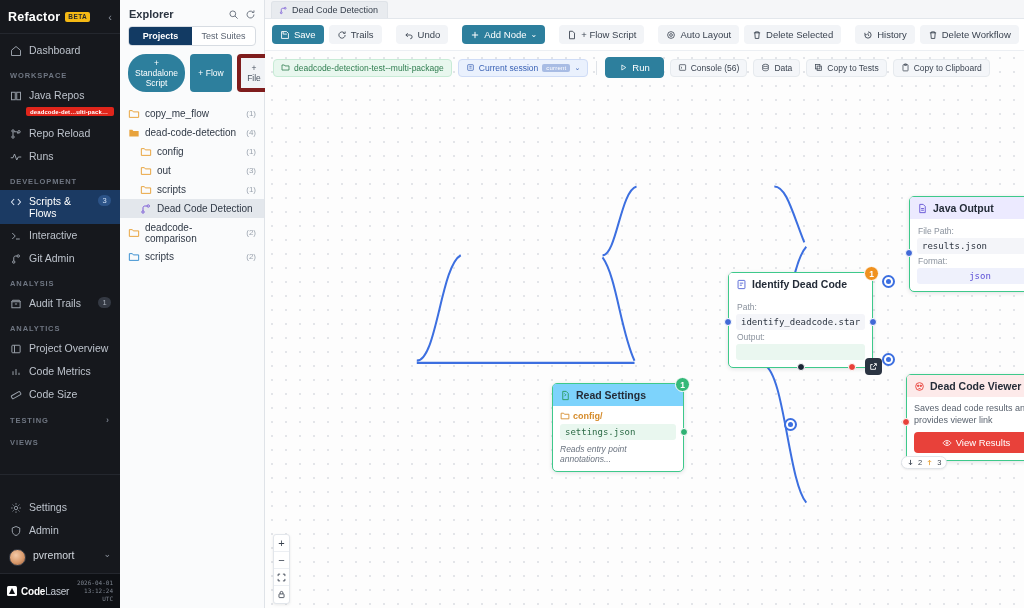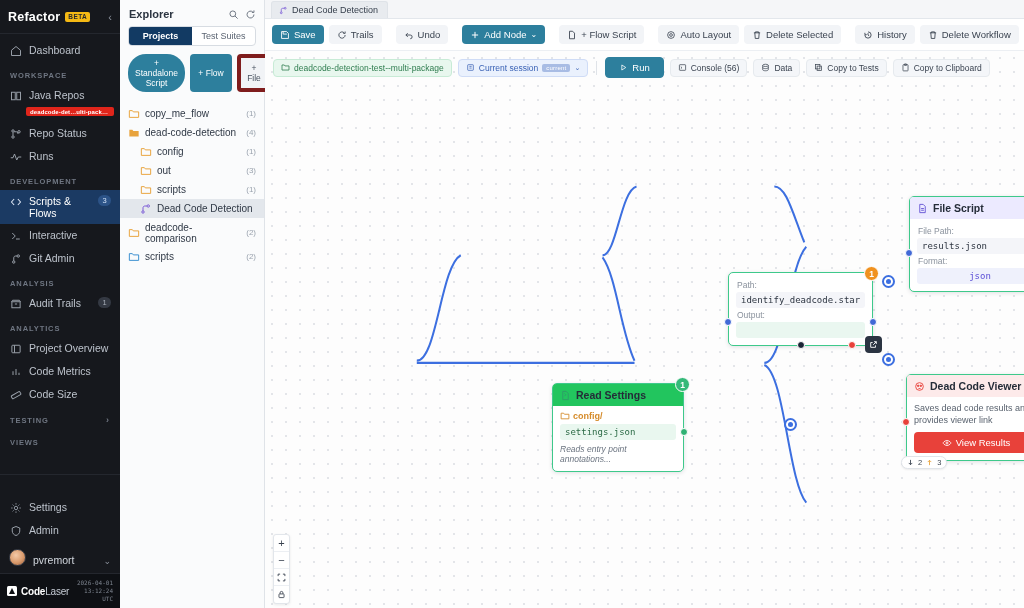--- a/index.html
+++ b/index.html
@@ -63,21 +63,21 @@
     display: inline-block; letter-spacing: .1px; white-space: nowrap;
     overflow: hidden; text-overflow: ellipsis; max-width: 88px;
   }
   .view-item { display: flex; align-items: flex-start; gap: 7px; padding: 5px 9px 5px 14px; cursor: pointer; }
   .view-ico { width: 15px; height: 15px; flex: 0 0 15px; color: #9aa1ab; margin-top: 1px; }
   .view-ico svg { width: 14px; height: 14px; }
   .view-title { font-size: 10px; color: #c2c8d1; line-height: 12px; }
   .view-sub { font-size: 7px; color: #737a86; line-height: 10px; white-space: nowrap; overflow: hidden; text-overflow: ellipsis; max-width: 78px; }
 
   .nav-bottom { border-top: 1px solid #24272e; padding: 21px 0 0 0; }
-  .user-row { display: flex; align-items: flex-end; gap: 7px; padding: 7px 9px; cursor: pointer; }
+  .user-row { display: flex; align-items: flex-start; gap: 7px; padding: 7px 9px; cursor: pointer; }
   .avatar {
     width: 17px; height: 17px; border-radius: 50%;
     background: radial-gradient(circle at 40% 35%, #f3c9a8 0%, #d99a6c 55%, #9c5f3a 100%);
     flex: 0 0 17px; border: 1px solid #3a3f49;
   }
   .user-name { font-size: 10.5px; color: #d2d7de; }
   .user-chev { margin-left: auto; font-size: 9px; color: #8b919c; }
   .footer {
     display: flex; align-items: center; gap: 4px; padding: 5px 7px;
     background: #0e1014; border-top: 1px solid #24272e;
@@ -193,21 +193,21 @@
   .node.sel {
     border: 1.5px solid #3ec98b;
     box-shadow: 0 1px 4px rgba(20,30,50,.13);
   }
   .node-head {
     display: flex; align-items: center; gap: 5px; padding: 5px 7px;
     font-size: 10.5px; font-weight: bold; color: #242c38;
     border-radius: 3px 3px 0 0;
   }
   .node-head.violet { background: #eceaff; }
-  .node-head.green { background: #22c55e; }
+  .node-head.green { background: #7dd3fc; }
   .node-head.red { background: #fdeaea; }
   .node-head svg { width: 11px; height: 11px; }
   .node-body { padding: 5px 7px 7px 7px; }
   .fld-label { font-size: 8.5px; color: #8a929d; margin: 2px 0 2px 1px; }
   .fld {
     font-family: "DejaVu Sans Mono", monospace; font-size: 9px; color: #2c3440;
     background: #f4f5f9; border-radius: 3px; padding: 3px 5px; min-height: 16px;
   }
   .fld.center { text-align: center; color: #5b4fd6; background: #eff1fc; }
   .fld.greenish { background: #eaf7f0; }
@@ -305,21 +305,21 @@
     <div class="repo-badge">deadcode-det…ulti-package</div>
     <div class="nav-item">
       <span class="nav-ico">
           <svg viewBox="0 0 16 16" fill="none" stroke="currentColor" stroke-width="1.3">
             <circle cx="4" cy="4" r="1.6"></circle>
             <circle cx="4" cy="12" r="1.6"></circle>
             <circle cx="12" cy="5" r="1.6"></circle>
             <path d="M4 6v4M5.5 5h3a2 2 0 012 2v1"></path>
           </svg>
         </span>
-      <span>Repo Status</span>
+      <span>Repo Reload</span>
     </div>
     <div class="nav-item">
       <span class="nav-ico">
           <svg viewBox="0 0 16 16" fill="none" stroke="currentColor" stroke-width="1.3">
             <path d="M1 9h3l2-5 3 8 2-4h4"></path>
           </svg>
         </span>
       <span>Runs</span>
     </div>
 
@@ -691,34 +691,41 @@
     <div class="edge-dot" style="left:617px; top:224px;"></div>
     <div class="edge-dot" style="left:617px; top:302px;"></div>
 
     <div class="node sel" style="left:644px; top:145px; width:142px;">
 
       <div class="node-head violet">
         <svg viewBox="0 0 16 16" fill="none" stroke="#6b5bd6" stroke-width="1.4">
             <path d="M4 2h5l3 3v9H4z"></path>
             <path d="M6 8h4M6 10.5h4"></path>
           </svg>
-        <span>File Script</span>
+        <span>Java Output</span>
       </div>
       <div class="node-body">
         <div class="fld-label">File Path:</div>
         <div class="fld">results.json</div>
         <div class="fld-label">Format:</div>
         <div class="fld center">json</div>
       </div>
       <div class="port blue" style="left:-5px; top:52px;"></div>
 
     </div>
 
     <div class="node sel" style="left:463px; top:221px; width:145px;">
       <div class="n-badge orange">1</div>
+      <div class="node-head" style="background:#fff">
+        <svg viewBox="0 0 16 16" fill="none" stroke="#5b6bd6" stroke-width="1.4">
+            <rect x="3" y="2" width="10" height="12" rx="1"></rect>
+            <path d="M5.5 6h5M5.5 9h3"></path>
+          </svg>
+        <span>Identify Dead Code</span>
+      </div>
       <div class="node-body">
         <div class="fld-label">Path:</div>
         <div class="fld">identify_deadcode.star</div>
         <div class="fld-label">Output:</div>
         <div class="fld greenish"></div>
       </div>
       <div class="port blue" style="left:-5px; top:45px;"></div>
       <div class="port blue" style="right:-5px; top:45px;"></div>
       <div class="port dark" style="left:68px; bottom:-4px;"></div>
       <div class="port red" style="left:119px; bottom:-4px;"></div>

